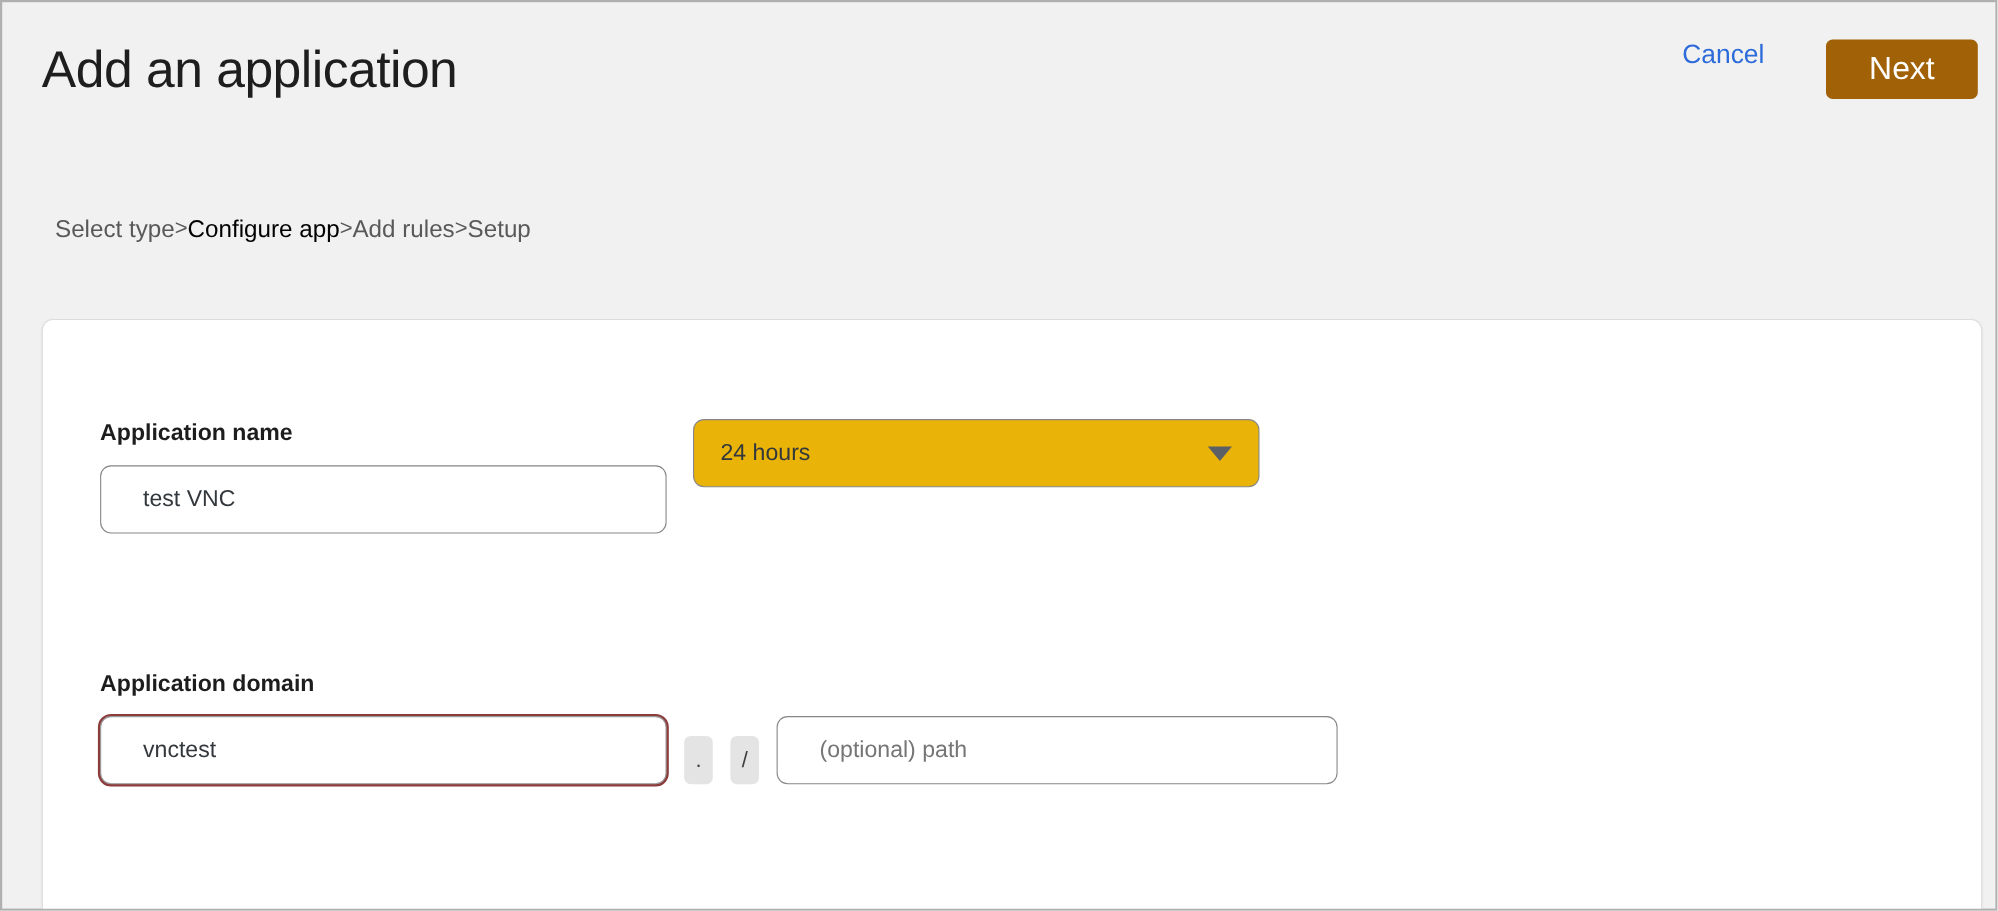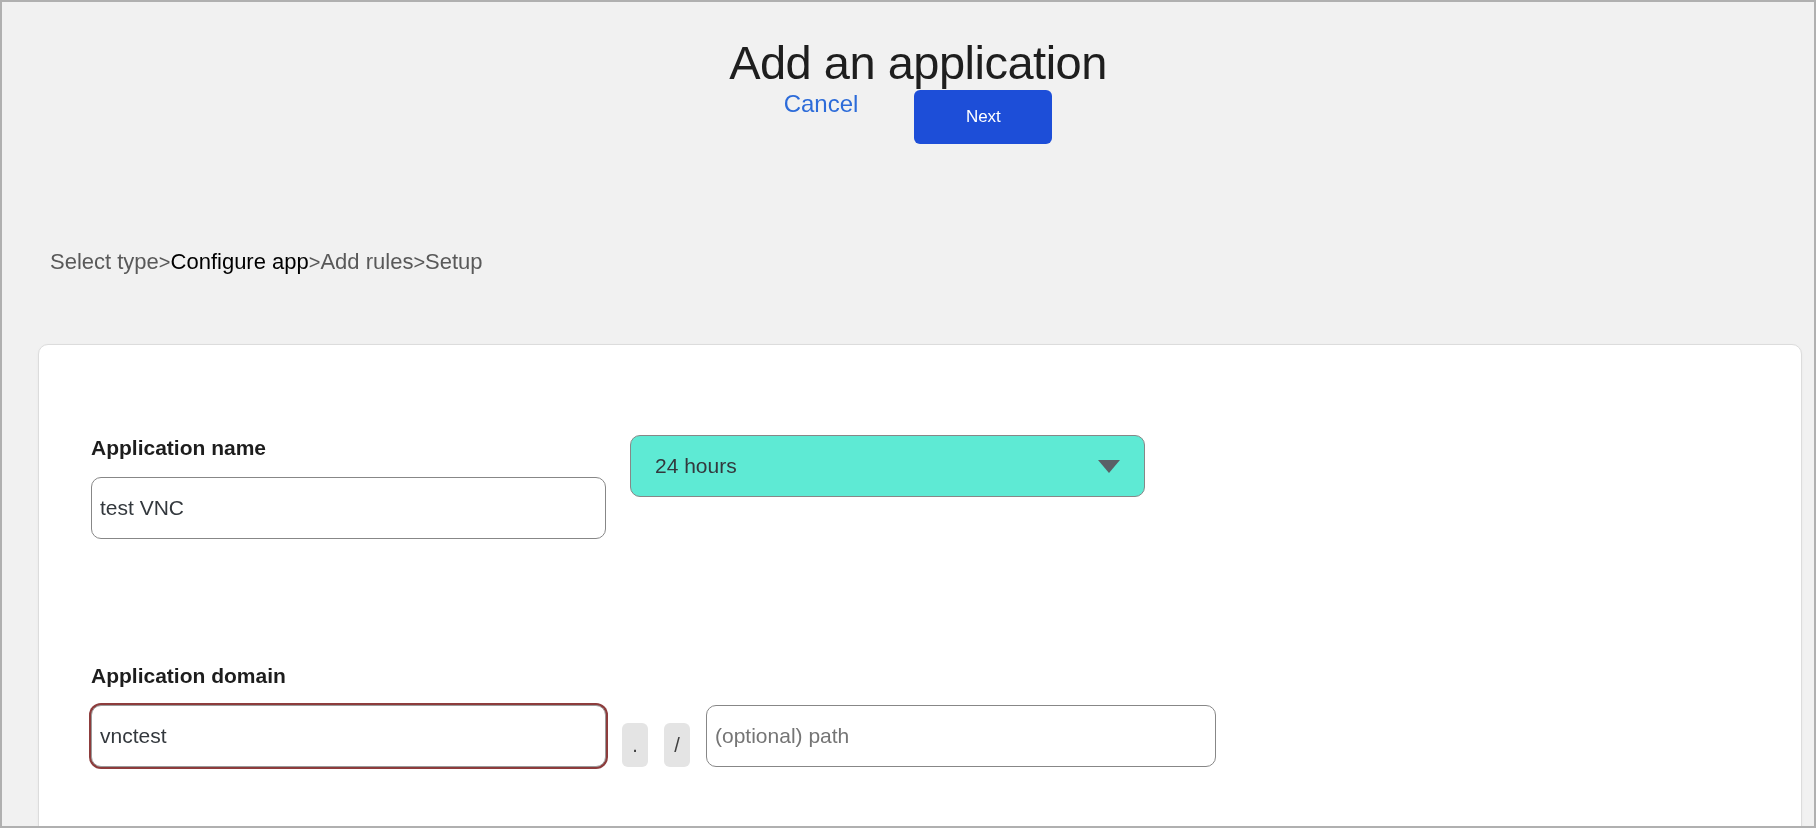--- a/index.html
+++ b/index.html
@@ -14,21 +14,20 @@
     background: #f1f1f1;
     overflow: hidden;
   }
 
   
   .header {
     display: flex;
     justify-content: space-between;
     align-items: center;
     padding: 34px 16px 0 36px;
-    flex-direction: column;
   }
   .page-title {
     margin: 0;
     font-size: 47px;
     font-weight: 400;
     letter-spacing: -0.5px;
     color: #1e1e1e;
     line-height: 54px;
   }
   .header-actions {
@@ -37,23 +36,23 @@
   }
   .cancel-link {
     font-size: 24px;
     color: #2c6bd9;
     cursor: pointer;
     text-decoration: none;
   }
   .next-button {
     width: 138px;
     height: 54px;
-    background: #1d4ed8;
+    background: #a16207;
     color: #ffffff;
-    font-size: 17px;
+    font-size: 29px;
     font-family: "Liberation Sans", sans-serif;
     border: none;
     border-radius: 6px;
     display: flex;
     align-items: center;
     justify-content: center;
     cursor: pointer;
   }
 
   
@@ -100,35 +99,35 @@
     color: #1d1d1d;
     margin-bottom: 17px;
     line-height: 25px;
   }
 
   .text-input {
     width: 100%;
     height: 62px;
     border: 1px solid #878787;
     border-radius: 10px;
-    padding: 0 8px;
+    padding: 0 38px;
     font-size: 21px;
     font-family: "Liberation Sans", sans-serif;
     color: #33383d;
     background: #ffffff;
     outline: none;
   }
   .text-input::placeholder { color: #757575; opacity: 1; }
 
   .select-box {
     height: 62px;
     border: 1px solid #878787;
     border-radius: 10px;
     padding: 0 24px;
-    background: #5eead4;
+    background: #eab308;
     display: flex;
     align-items: center;
     justify-content: space-between;
     font-size: 21px;
     color: #33383d;
     cursor: pointer;
   }
   .caret-down {
     width: 0; height: 0;
     border-left: 11px solid transparent;

